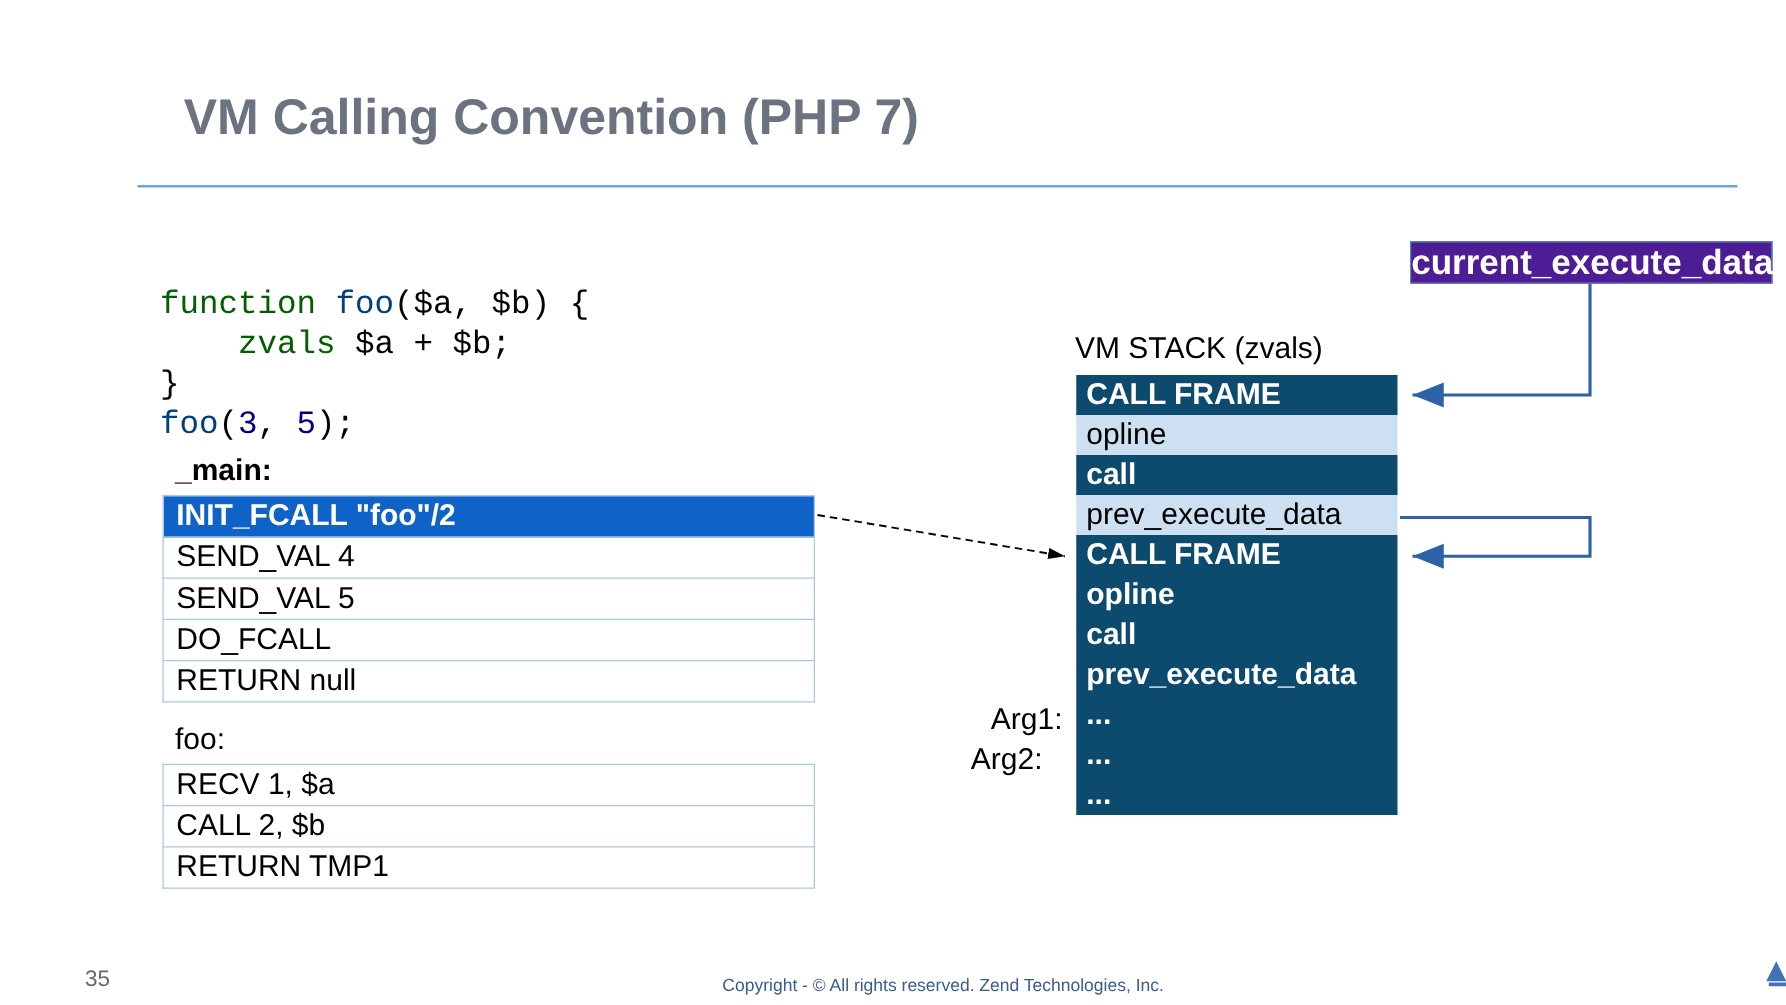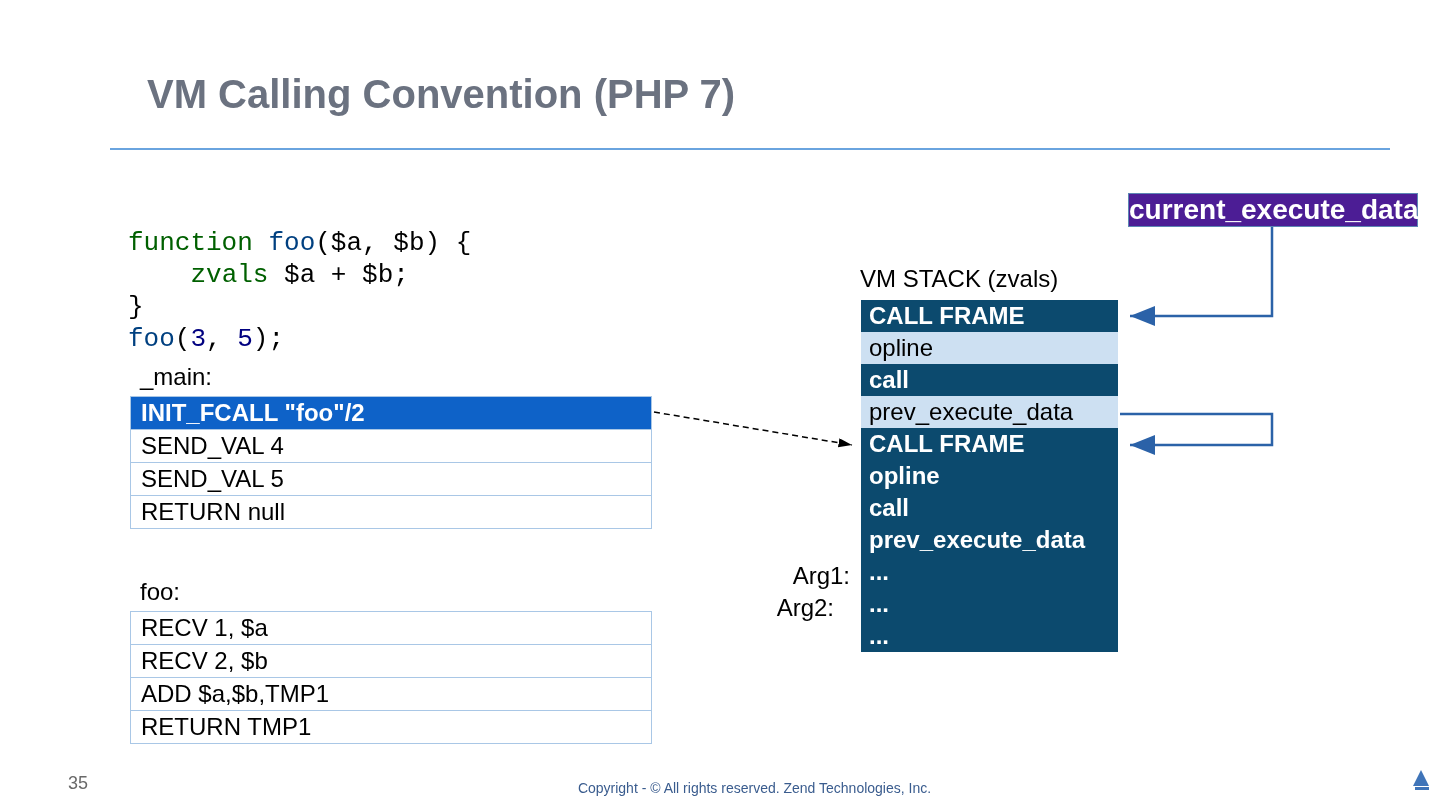--- a/index.html
+++ b/index.html
@@ -163,49 +163,49 @@
   <div class="title">VM Calling Convention (PHP 7)</div>
   <div class="title-rule"></div>
 
   <div class="code">
 <span class="tok-kw">function</span><span> </span><span class="tok-fn">foo</span><span class="tok-punc">(</span><span class="tok-var">$a</span><span class="tok-punc">, </span><span class="tok-var">$b</span><span class="tok-punc">) {</span>
 <span>    </span><span class="tok-ret">zvals</span><span> </span><span class="tok-var">$a</span><span class="tok-punc"> + </span><span class="tok-var">$b</span><span class="tok-punc">;</span>
 <span class="tok-punc">}</span>
 <span class="tok-fn">foo</span><span class="tok-punc">(</span><span class="tok-num">3</span><span class="tok-punc">, </span><span class="tok-num">5</span><span class="tok-punc">);</span>
   </div>
 
-  <div class="tbl-label" style="left:100px; top:363px;">_main:</div>
+  <div class="tbl-label" style="left:100px; top:363px;font-weight:bold;">_main:</div>
   <table class="tbl" style="left:90px; top:396px;">
     <tbody>
         <tr>
           <td class="hi">INIT_FCALL  "foo"/2</td>
         </tr>
     <tr>
           <td>SEND_VAL 4</td>
         </tr>
     <tr>
           <td>SEND_VAL 5</td>
+        </tr>
+    <tr>
+          <td>DO_FCALL</td>
         </tr>
     <tr>
           <td>RETURN null</td>
         </tr>
   </tbody>
     </table>
 
   <div class="tbl-label" style="left:100px; top:578px;">foo:</div>
   <table class="tbl" style="left:90px; top:611px;">
     <tbody>
         <tr>
           <td>RECV 1, $a</td>
         </tr>
     <tr>
-          <td>RECV 2, $b</td>
-        </tr>
-    <tr>
-          <td>ADD $a,$b,TMP1</td>
+          <td>CALL 2, $b</td>
         </tr>
     <tr>
           <td>RETURN TMP1</td>
         </tr>
   </tbody>
     </table>
 
   <div class="stack-title">VM STACK (zvals)</div>
   <div class="stack">
     <div class="row row-header-muted">CALL FRAME</div>

